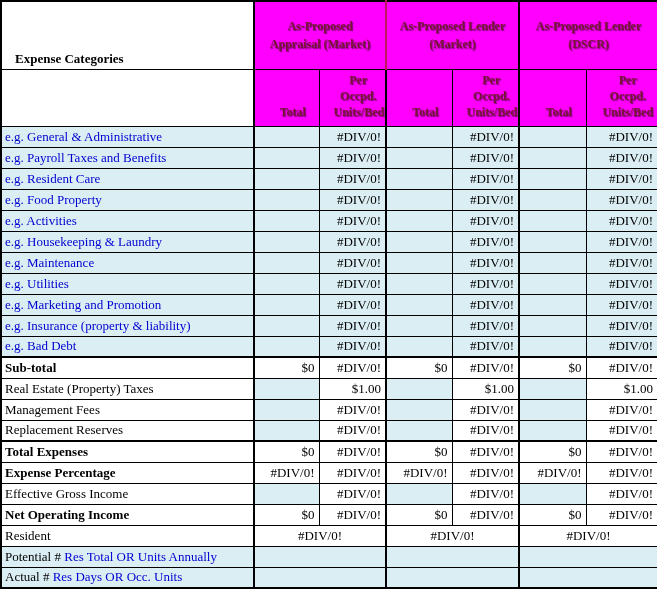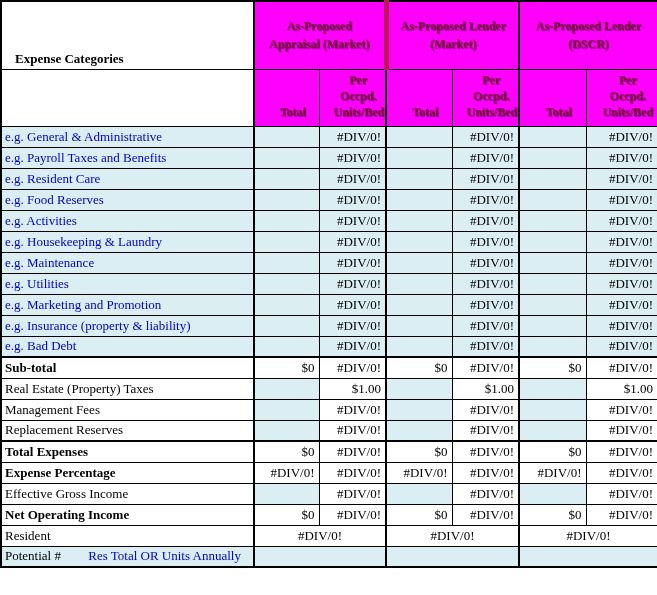--- a/index.html
+++ b/index.html
@@ -50,21 +50,21 @@
     background:#fff;
   }
   .value{
     text-align:right;
     font-size:13px;
     padding:0 4px;
     background:#fff;
   }
   .merged{text-align:center;}
   .shaded{background:var(--shaded);}
-  .blue{color:var(--link);margin-left:24px;}
+  .blue{color:var(--link);}
   .bold{font-weight:bold;}
   .bR2{border-right:2px solid #000;}
   tr.thick-top td{border-top:2px solid #000;}
 </style>
 </head>
 <body>
 
 <table>
   <colgroup>
     <col style="width:253px">
@@ -72,21 +72,21 @@
     <col style="width:67px">
     <col style="width:66px">
     <col style="width:67px">
     <col style="width:67px">
     <col style="width:72px">
   </colgroup>
   <thead>
     <tr class="row-groups">
       <th class="corner bR2">Expense Categories</th>
       <th class="magenta group-title" colspan="2">As-Proposed Appraisal (Market)</th>
-      <th class="magenta group-title" colspan="2" style="border-left:5px solid #be185d">As-Proposed Lender (Market)</th>
+      <th class="magenta group-title" colspan="2" style="border-left:2px solid #be185d">As-Proposed Lender (Market)</th>
       <th class="magenta group-title" colspan="2" style="border-left:2px solid #000">As-Proposed Lender (DSCR)</th>
     </tr>
     <tr class="row-subs">
       <th class="corner-empty bR2"></th>
       <th class="magenta sub">Total</th>
       <th class="magenta sub bR2">
         <span>Per Occpd.</span><br>
         <span>Units/Bed</span>
       </th>
       <th class="magenta sub">Total</th>
@@ -123,21 +123,21 @@
       <tr>
         <td class="label bR2 shaded blue">e.g. Resident Care</td>
         <td class="value shaded"></td>
         <td class="value shaded bR2">#DIV/0!</td>
         <td class="value shaded"></td>
         <td class="value shaded bR2">#DIV/0!</td>
         <td class="value shaded"></td>
         <td class="value shaded bR2">#DIV/0!</td>
       </tr>
       <tr>
-        <td class="label bR2 shaded blue">e.g. Food Reserves</td>
+        <td class="label bR2 shaded blue">e.g. Food Property</td>
         <td class="value shaded"></td>
         <td class="value shaded bR2">#DIV/0!</td>
         <td class="value shaded"></td>
         <td class="value shaded bR2">#DIV/0!</td>
         <td class="value shaded"></td>
         <td class="value shaded bR2">#DIV/0!</td>
       </tr>
       <tr>
         <td class="label bR2 shaded blue">e.g. Activities</td>
         <td class="value shaded"></td>
@@ -278,14 +278,20 @@
         <td colspan="2" class="value merged bR2">#DIV/0!</td>
         <td colspan="2" class="value merged bR2">#DIV/0!</td>
         <td colspan="2" class="value merged bR2">#DIV/0!</td>
       </tr>
       <tr>
         <td class="label bR2 shaded"><span>Potential # </span><span class="blue">Res Total OR Units Annually</span></td>
         <td colspan="2" class="value merged shaded bR2"></td>
         <td colspan="2" class="value merged shaded bR2"></td>
         <td colspan="2" class="value merged shaded bR2"></td>
       </tr>
+      <tr>
+        <td class="label bR2 shaded"><span>Actual # </span><span class="blue">Res Days OR Occ. Units</span></td>
+        <td colspan="2" class="value merged shaded bR2"></td>
+        <td colspan="2" class="value merged shaded bR2"></td>
+        <td colspan="2" class="value merged shaded bR2"></td>
+      </tr>
     </tbody>
 </table>
 
 </body></html>

